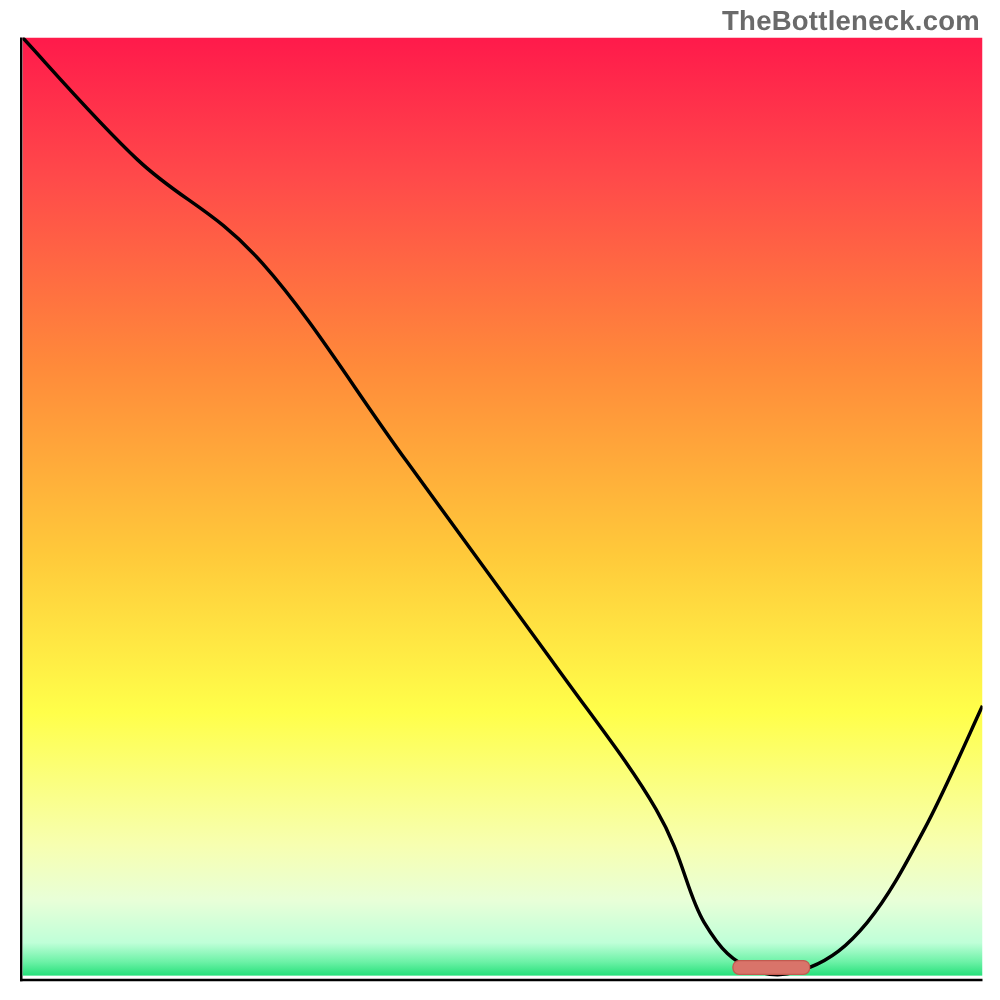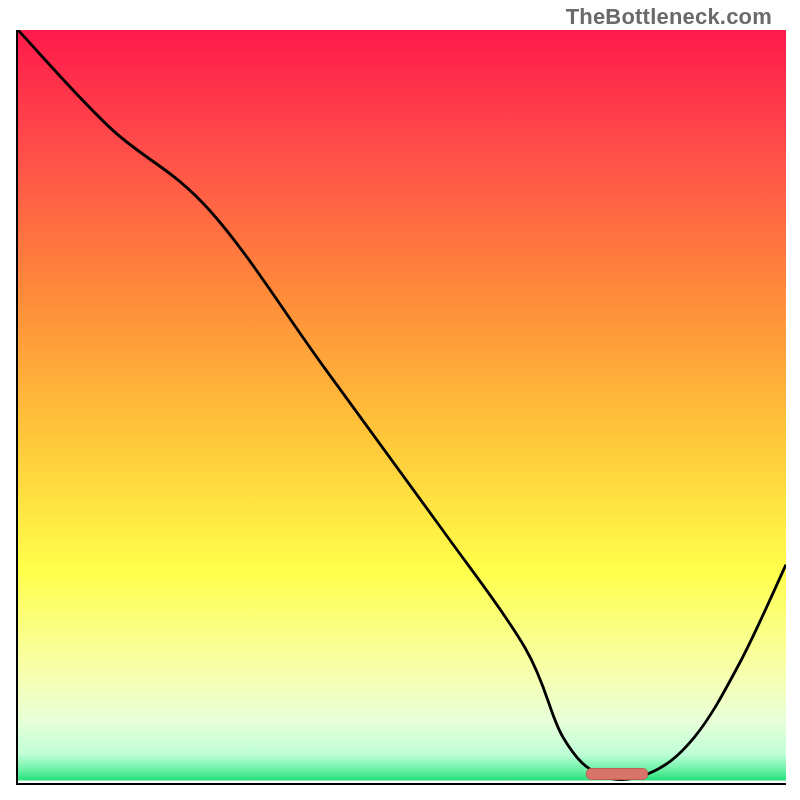--- a/index.html
+++ b/index.html
@@ -6,21 +6,21 @@
   body {
     width: 800px;
     height: 800px;
     background: #ffffff;
     position: relative;
     font-family: Arial, sans-serif;
   }
   .watermark {
     position: absolute;
     top: 4px;
-    right: 28px;
+    right: 16px;
     font-size: 22px;
     font-weight: bold;
     color: #6a6a6a;
     letter-spacing: 0.2px;
   }
   .plot-area {
     position: absolute;
     left: 16px;
     top: 30px;
     width: 770px;

